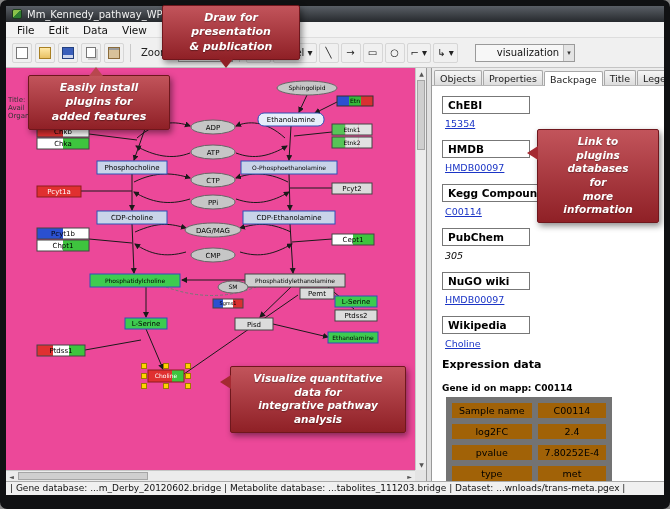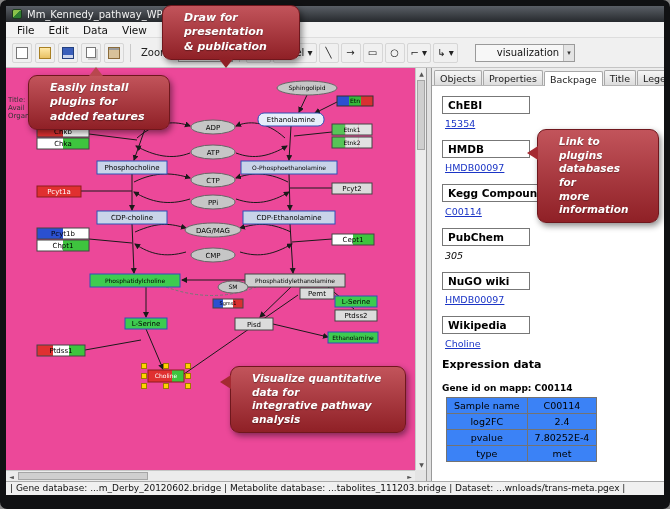--- a/index.html
+++ b/index.html
@@ -44,25 +44,25 @@
   .tab{font-size:9.5px;padding:2px 5px 1px;background:linear-gradient(#f6f6f6,#dcdcdc);border:1px solid #a8a8a8;border-bottom:none;border-radius:2px 2px 0 0;color:#222;white-space:nowrap;}
   .tab.active{background:#fff;position:relative;top:1px;}
   .panel-body{flex:1;padding:8px 10px 4px;overflow:hidden;}
   .bp-section{margin-bottom:9px;}
   .bp-header{display:inline-block;min-width:88px;border:1px solid #777;background:#fff;font-weight:bold;font-size:10.5px;padding:2px 5px;margin-bottom:4px;color:#000;}
   .bp-link{display:block;color:#1b35c6;text-decoration:underline;font-size:9.5px;margin-left:3px;}
   .bp-text{font-size:9.5px;margin-left:3px;color:#000;font-style:italic;}
   .expr-title{font-weight:bold;font-size:11px;margin:3px 0 12px;color:#000;}
   .gene-line{font-weight:bold;font-size:9px;margin-bottom:4px;color:#000;}
   table.expr{border-collapse:collapse;margin-left:4px;}
-  table.expr td{border:1px solid #737373;font-size:9.5px;padding:2px 7px;text-align:center;min-width:52px;color:#000;background:#3b82f6;}
+  table.expr td{border:6px solid #737373;font-size:9.5px;padding:2px 7px;text-align:center;min-width:52px;color:#000;background:#a16207;}
   
   .statusbar{height:14px;flex:0 0 14px;background:#f0f0f0;border-top:1px solid #aaa;font-size:9px;line-height:12px;padding:0 4px;color:#111;white-space:nowrap;overflow:hidden;}
   
-  .callout{position:absolute;z-index:60;background:linear-gradient(#c2545b,#8f2026);border:1px solid #6f171d;border-radius:9px;color:#fff;font-weight:bold;font-style:italic;padding:5px 21px;box-shadow:2px 3px 6px rgba(0,0,0,.45);text-shadow:0 1px 1px rgba(0,0,0,.35);}
+  .callout{position:absolute;z-index:60;background:linear-gradient(#c2545b,#8f2026);border:1px solid #6f171d;border-radius:2px;color:#fff;font-weight:bold;font-style:italic;text-align:center;padding:5px 21px;box-shadow:2px 3px 6px rgba(0,0,0,.45);text-shadow:0 1px 1px rgba(0,0,0,.35);}
   .callout .co-lines div{line-height:1.3;}
   .pt{position:absolute;width:0;height:0;border:solid transparent;}
   .callout-top{left:162px;top:5px;width:138px;font-size:11px;}
   .callout-top .pt{bottom:-9px;left:56px;border-width:9px 7px 0 7px;border-top-color:#8f2026;}
   .callout-left{left:28px;top:75px;width:142px;font-size:11px;}
   .callout-left .pt{top:-9px;left:60px;border-width:0 7px 9px 7px;border-bottom-color:#b8474e;}
   .callout-right{left:537px;top:129px;width:122px;font-size:10.5px;}
   .callout-right .pt{left:-11px;top:16px;border-width:7px 11px 7px 0;border-right-color:#a52a32;}
   .callout-bottom{left:230px;top:366px;width:176px;font-size:10.5px;}
   .callout-bottom .pt{left:-11px;top:8px;border-width:7px 11px 7px 0;border-right-color:#a52a32;}

